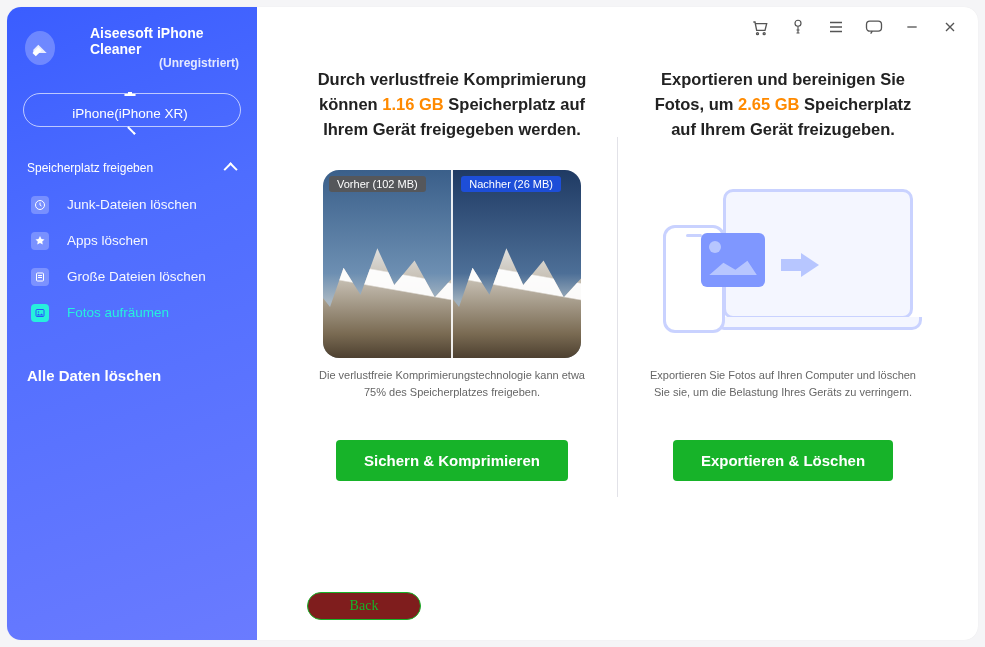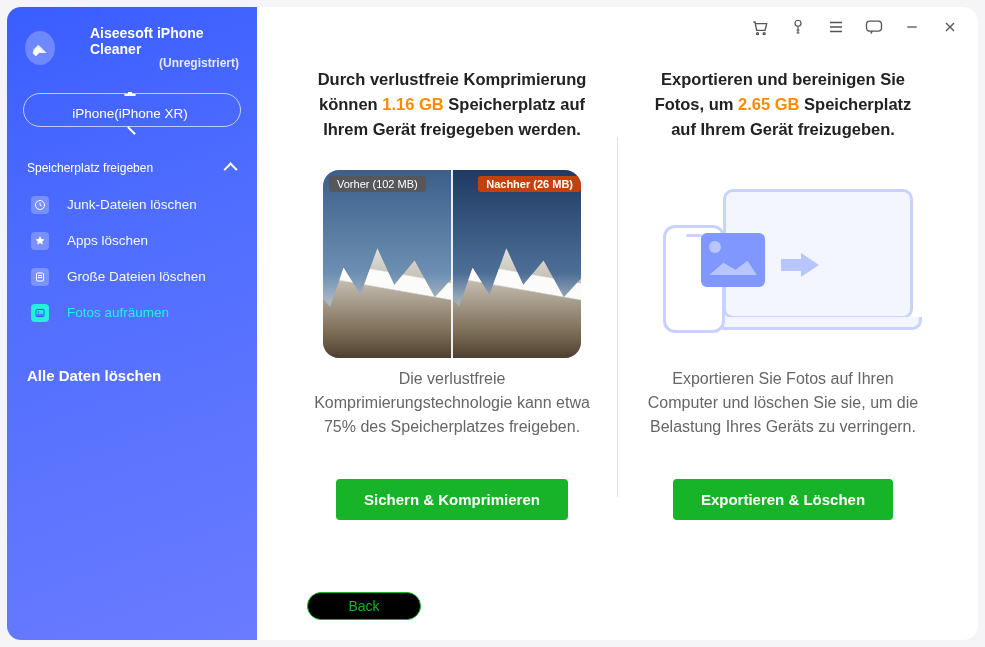--- a/index.html
+++ b/index.html
@@ -77,21 +77,21 @@
       linear-gradient(10deg, rgba(255,255,255,0) 55%, rgba(255,255,255,.95) 56%, rgba(255,255,255,.95) 66%, rgba(255,255,255,0) 67%),
       linear-gradient(#e9edf1 0%, #c7c0b4 35%, #7a6b53 80%, #4d4030 100%);
     clip-path: polygon(0% 100%,0% 62%,8% 44%,16% 58%,24% 26%,34% 48%,44% 10%,54% 40%,66% 20%,78% 50%,90% 32%,100% 60%,100% 100%);
   }
   .compare .sep{position:absolute;left:50%;top:0;bottom:0;width:2px;background:rgba(255,255,255,.9);transform:translateX(-1px);}
   .badge{
     position:absolute;top:6px;font-size:11px;color:#fff;padding:2px 8px;border-radius:3px;
     background:#55575b;
   }
   .badge.before{left:6px;}
-  .badge.after{right:0;background:#c2410c;font-weight:bold;}
+  .badge.after{right:20px;background:#1d4ed8;}
   
   .export-illus{position:relative;width:260px;height:170px;}
   .laptop{
     position:absolute;right:0;top:10px;width:190px;height:130px;border:3px solid #c9d2ff;border-radius:10px;background:#f4f6ff;
   }
   .laptop::after{content:"";position:absolute;left:-12px;right:-12px;bottom:-14px;height:10px;border:3px solid #c9d2ff;border-top:none;border-radius:0 0 10px 10px;background:#f4f6ff;}
   .phone{
     position:absolute;left:10px;bottom:16px;width:62px;height:108px;border:3px solid #c9d2ff;border-radius:12px;background:#fff;
   }
   .phone::before{content:"";position:absolute;top:6px;left:50%;transform:translateX(-50%);width:16px;height:3px;border-radius:2px;background:#c9d2ff;}
@@ -99,29 +99,29 @@
     position:absolute;left:48px;top:54px;width:64px;height:54px;border-radius:6px;background:#7f97ff;
     display:flex;flex-direction:column;padding:8px;gap:4px;
   }
   .photo-card .sun{width:12px;height:12px;border-radius:50%;background:#b7c6ff;}
   .photo-card .hill{height:18px;background:#b7c6ff;clip-path:polygon(0 100%,30% 30%,55% 70%,80% 20%,100% 100%);}
   .arrow{
     position:absolute;left:128px;top:74px;width:40px;height:24px;
   }
   .arrow::before{content:"";position:absolute;left:0;top:6px;width:22px;height:12px;background:#b7c6ff;}
   .arrow::after{content:"";position:absolute;left:20px;top:0;border-left:18px solid #b7c6ff;border-top:12px solid transparent;border-bottom:12px solid transparent;}
-  .caption{margin-top:14px;font-size:16px;color:#666;line-height:1.5;max-width:290px;}
+  .caption{margin-top:14px;font-size:11px;color:#666;line-height:1.5;max-width:290px;}
   .cta{
     margin-top:40px;background:#17b329;color:#fff;border:none;
     padding:12px 28px;font-size:15px;font-weight:600;border-radius:4px;cursor:pointer;
   }
   .back-btn{
     position:absolute;left:50px;bottom:20px;width:114px;height:28px;
-    border:1.5px solid #17b329;background:#000000;color:#17b329;
-    border-radius:14px;font-size:14px;cursor:pointer;
+    border:1.5px solid #17b329;background:#7f1d1d;color:#17b329;
+    border-radius:14px;font-size:14px;cursor:pointer;font-family:Liberation Serif, serif;
   }
 </style>
 </head>
 <body>
 
 <div class="app">
 
   <div class="titlebar">
     <div class="tb">
       <svg width="20" height="20" viewBox="0 0 24 24" fill="none" stroke="#555" stroke-width="1.6">

